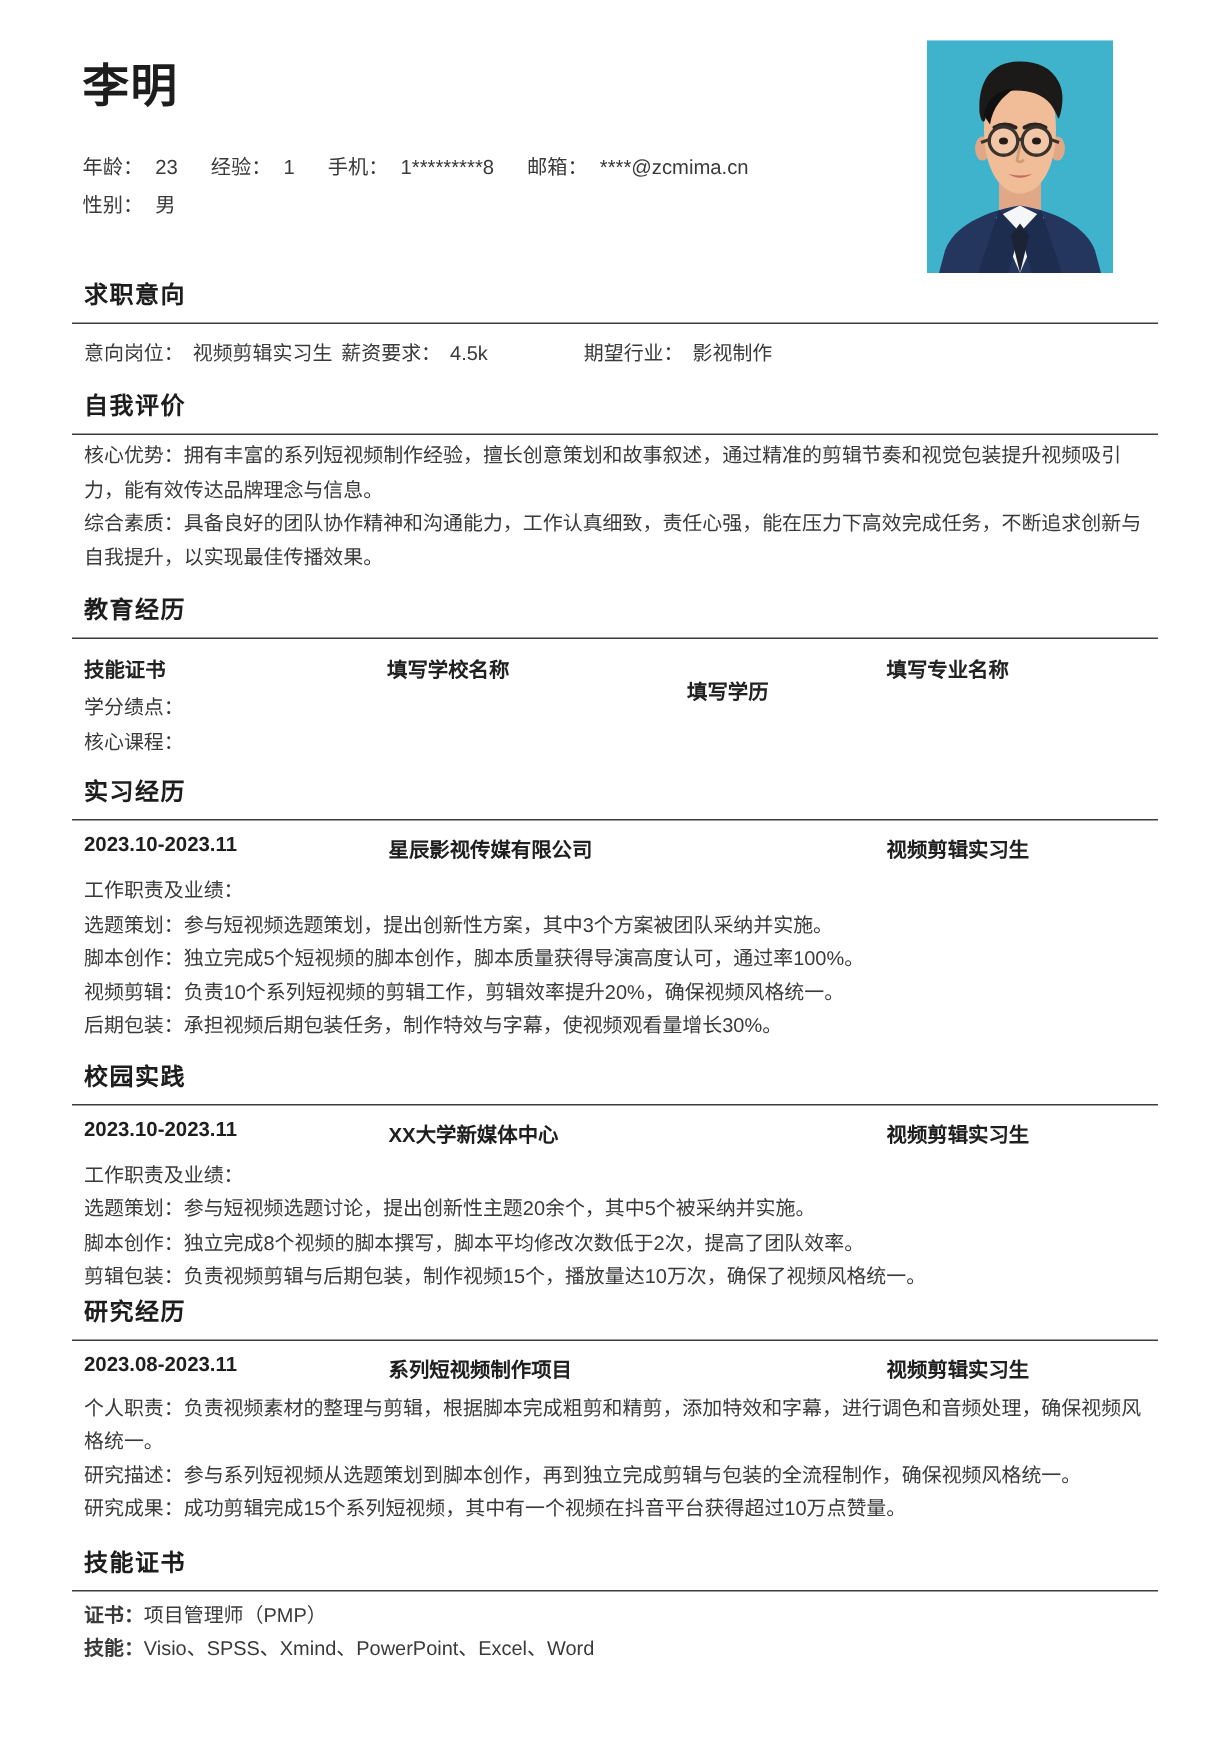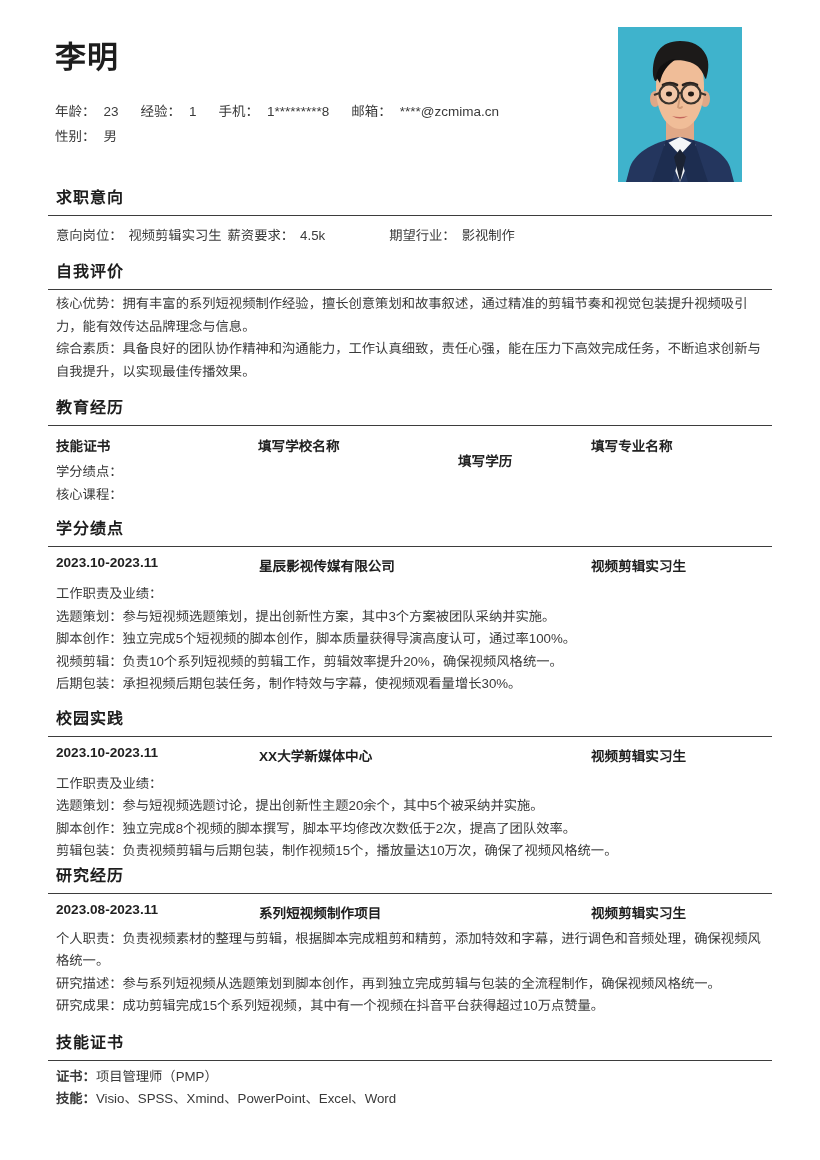--- a/index.html
+++ b/index.html
@@ -220,21 +220,21 @@
       <span class="c3">填写学历</span>
       <span class="c4">填写专业名称</span>
     </div>
     <div class="body-text" style="padding-top:4px;">
       <p>学分绩点：</p>
       <p>核心课程：</p>
     </div>
   </div>
 
   <div class="section" style="margin-top:12px;">
-    <div class="section-head">学分绩点</div>
+    <div class="section-head">实习经历</div>
     <div class="rule"></div>
     <div class="exp-head">
       <span class="e1">2023.10-2023.11</span>
       <span class="e2">星辰影视传媒有限公司</span>
       <span class="e3">视频剪辑实习生</span>
     </div>
     <div class="body-text" style="padding-top:4px;">
       <p>工作职责及业绩：</p>
       <p>选题策划：参与短视频选题策划，提出创新性方案，其中3个方案被团队采纳并实施。</p>
       <p>脚本创作：独立完成5个短视频的脚本创作，脚本质量获得导演高度认可，通过率100%。</p>

